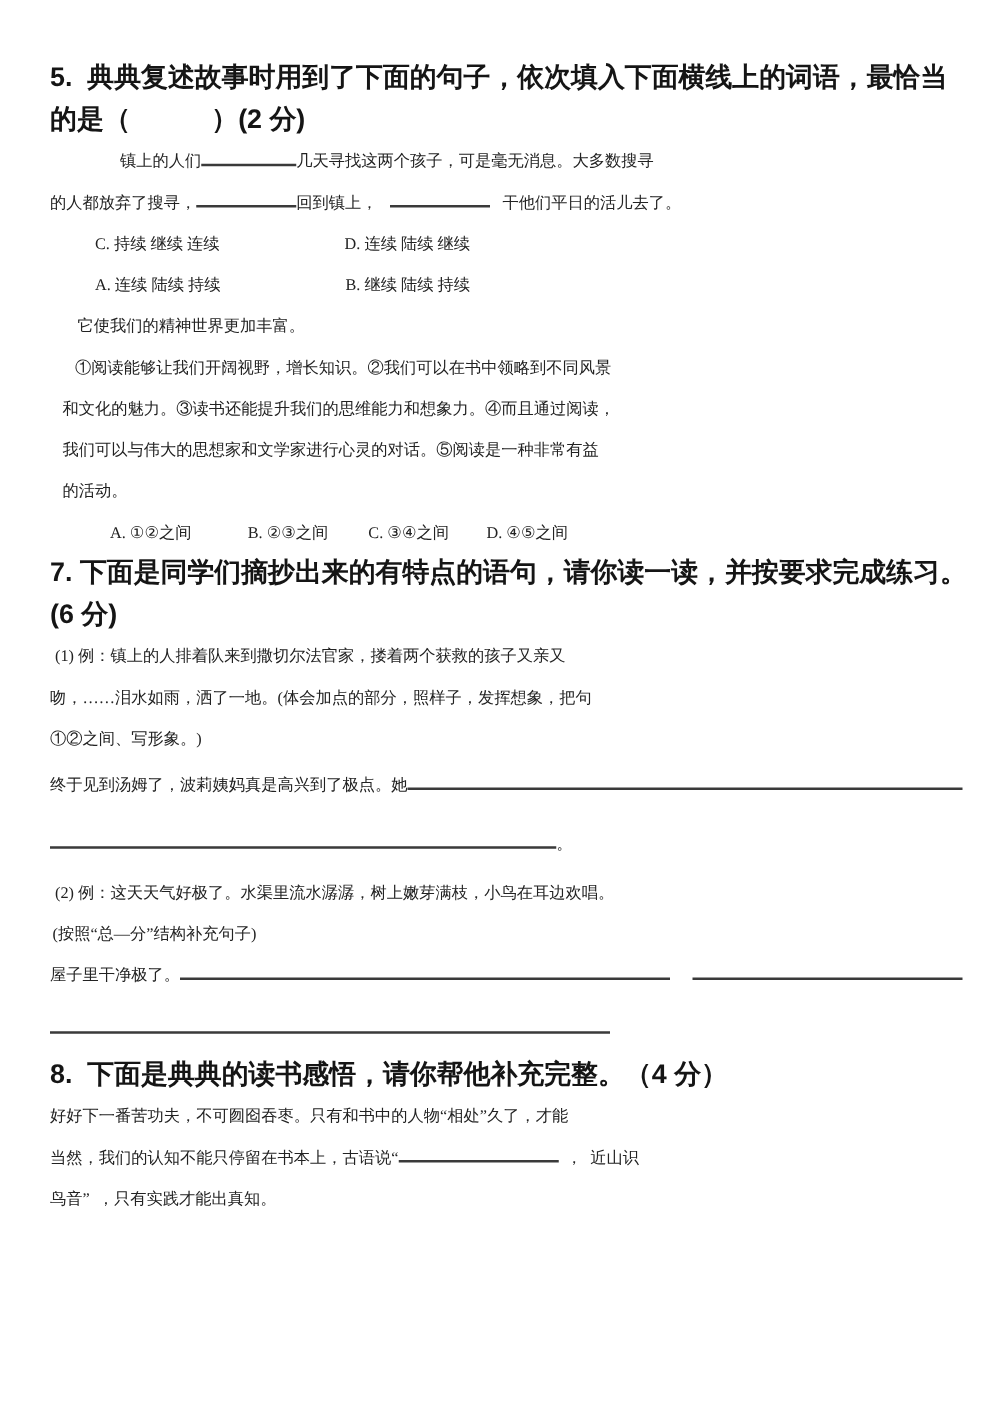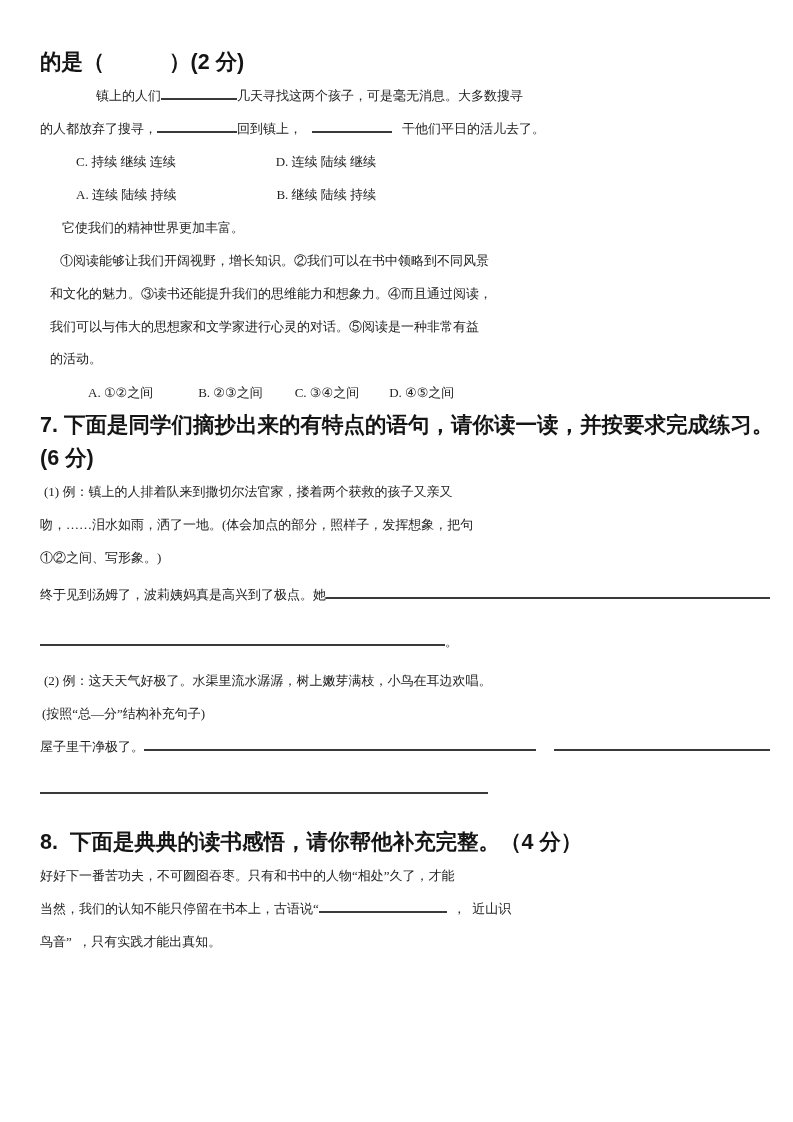--- a/index.html
+++ b/index.html
@@ -37,20 +37,23 @@
   }
   .blank.fill{flex:1 1 auto;}
   .gap{display:inline-block;flex:0 0 auto;}
 </style>
 </head>
 <body>
 
 <div class="page" id="doc" style="background: rgb(255, 255, 255); color: rgb(29, 29, 29);">
     <section>
       <div class="line h">
+        <span>5.  典典复述故事时用到了下面的句子，依次填入下面横线上的词语，最恰当</span>
+      </div>
+      <div class="line h">
         <span>的是（　　　）(2 分)</span>
       </div>
       <div class="line k" style="padding-left: 56px;">
         <span>镇上的人们</span>
         <span class="blank" style="width: 76px; border-bottom-color: rgb(58, 58, 58);"></span>
         <span>几天寻找这两个孩子，可是毫无消息。大多数搜寻</span>
       </div>
       <div class="line k">
         <span>的人都放弃了搜寻，</span>
         <span class="blank" style="width: 80px; border-bottom-color: rgb(58, 58, 58);"></span>
@@ -77,21 +80,21 @@
       </div>
       <div class="line k" style="padding-left: 20px;">
         <span>①阅读能够让我们开阔视野，增长知识。②我们可以在书中领略到不同风景</span>
       </div>
       <div class="line k" style="padding-left: 10px;">
         <span>和文化的魅力。③读书还能提升我们的思维能力和想象力。④而且通过阅读，</span>
       </div>
       <div class="line k" style="padding-left: 10px;">
         <span>我们可以与伟大的思想家和文学家进行心灵的对话。⑤阅读是一种非常有益</span>
       </div>
-      <div class="line k" style="padding-left: 10px; font-family: Liberation Mono, monospace;">
+      <div class="line k" style="padding-left: 10px;">
         <span>的活动。</span>
       </div>
       <div class="line s" style="padding-left: 48px;">
         <span>A. ①②之间</span>
         <span class="gap" style="width: 45px;"></span>
         <span>B. ②③之间</span>
         <span class="gap" style="width: 32px;"></span>
         <span>C. ③④之间</span>
         <span class="gap" style="width: 30px;"></span>
         <span>D. ④⑤之间</span>
@@ -131,21 +134,21 @@
         <span>屋子里干净极了。</span>
         <span class="blank" style="width: 392px; border-bottom-color: rgb(58, 58, 58);"></span>
         <span class="gap" style="width: 18px;"></span>
         <span class="blank fill" style="border-bottom-color: rgb(58, 58, 58);"></span>
       </div>
       <div class="line s" style="margin-top: 14px;">
         <span class="blank" style="width: 448px; border-bottom-color: rgb(58, 58, 58);"></span>
       </div>
     </section>
     <section>
-      <div class="line h" style="margin-top: 16px;">
+      <div class="line h" style="">
         <span>8.  下面是典典的读书感悟，请你帮他补充完整。（4 分）</span>
       </div>
       <div class="line k">
         <span>好好下一番苦功夫，不可囫囵吞枣。只有和书中的人物“相处”久了，才能</span>
       </div>
       <div class="line k">
         <span>当然，我们的认知不能只停留在书本上，古语说“</span>
         <span class="blank" style="width: 128px; border-bottom-color: rgb(58, 58, 58);"></span>
         <span class="gap" style="width: 6px;"></span>
         <span>，  近山识</span>

